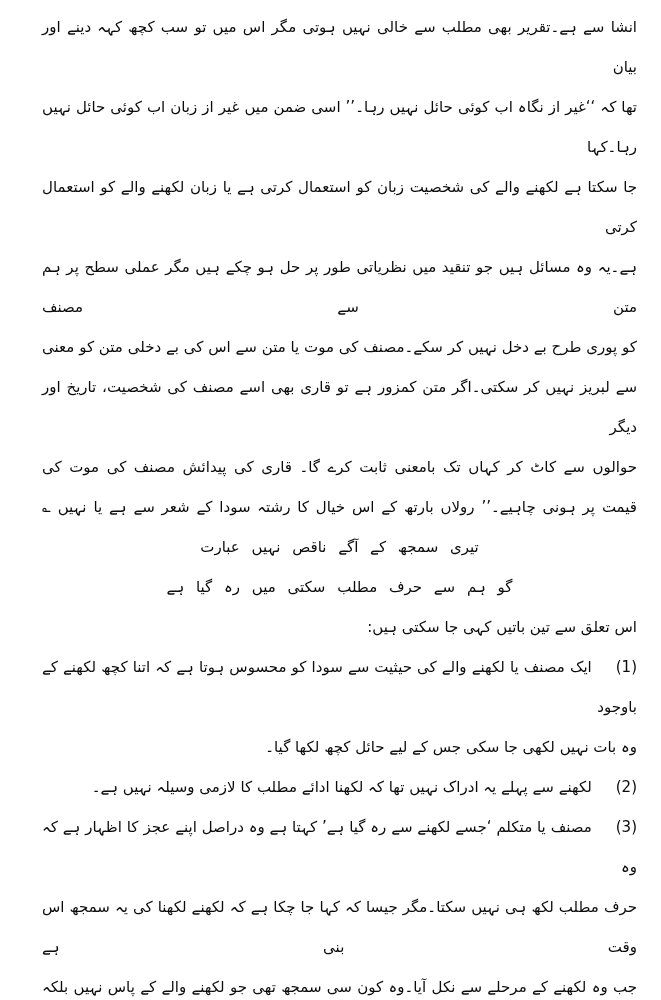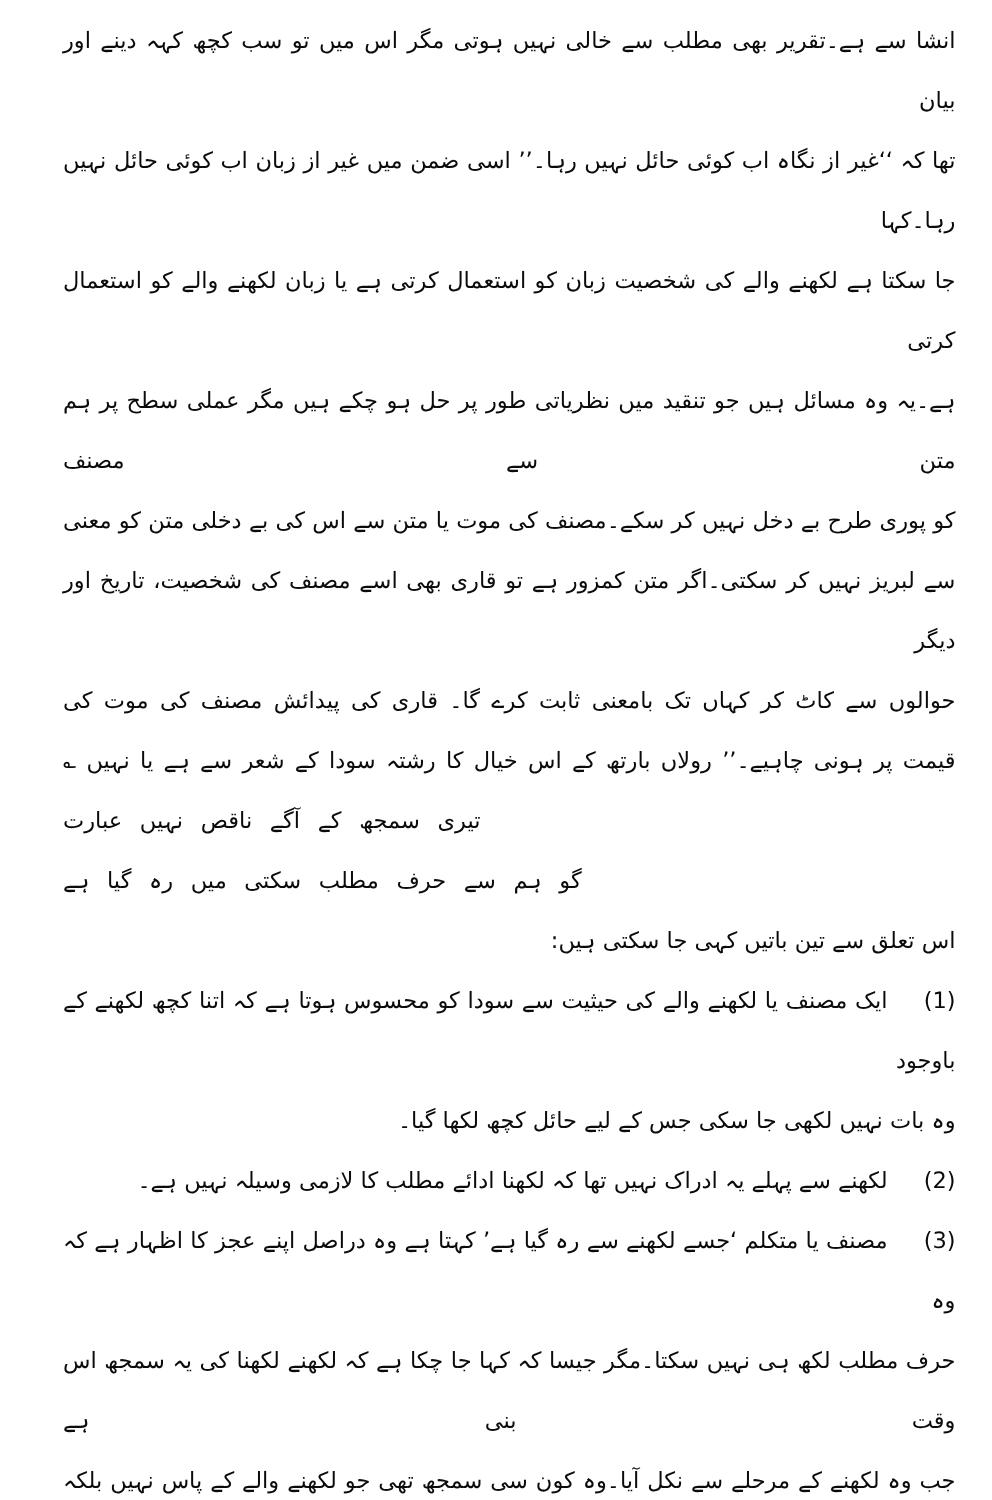--- a/index.html
+++ b/index.html
@@ -25,21 +25,21 @@
     color: #0b0b0b;
     letter-spacing: 0px;
   }
   .align-justify {
     text-align: justify;
     text-align-last: justify;
   }
   .align-right {
   }
   .align-center {
-    text-align: left;
+    text-align: center;
     word-spacing: 7px;
   }
   .num {
     display: inline-block;
     direction: ltr;
     unicode-bidi: embed;
     margin-left: 24px;
   }
 </style>
 </head>

